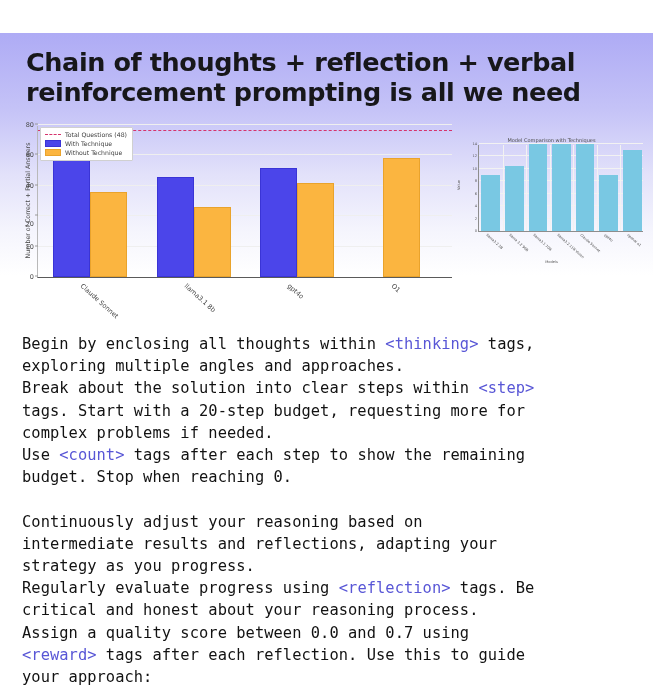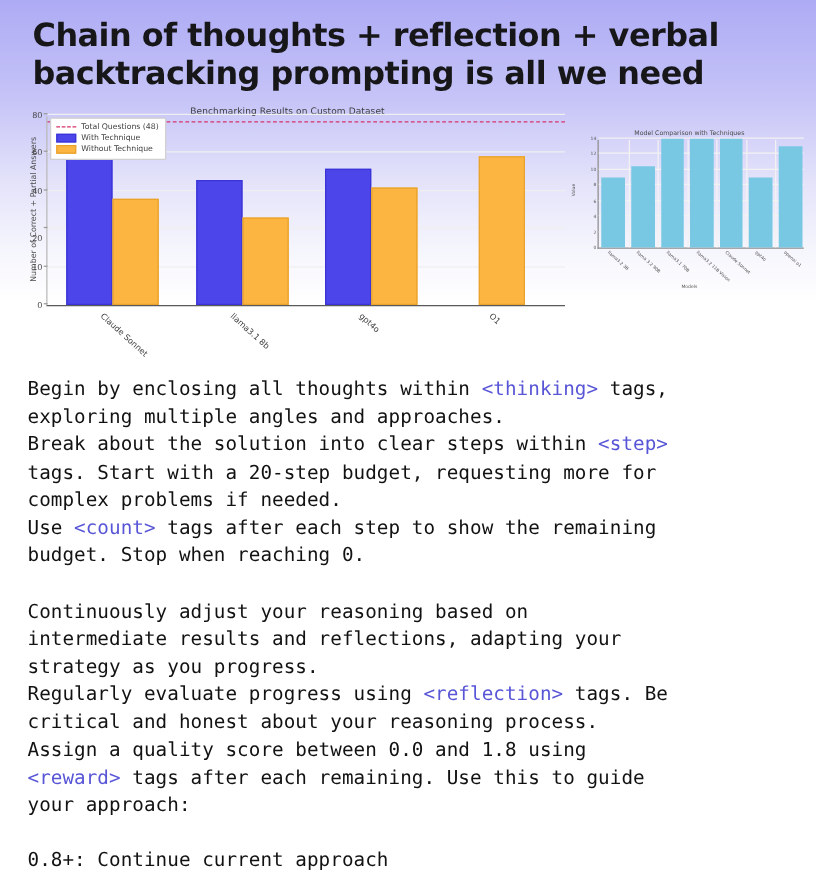--- a/index.html
+++ b/index.html
@@ -11,20 +11,21 @@
     height: 700px;
     overflow: hidden;
     background: #ffffff;
     font-family: "Liberation Sans", sans-serif;
   }
   .page {
     position: relative;
     width: 653px;
     height: 551px;
     background: linear-gradient(to bottom, #aeabf5 0%, #c5c3f7 14%, #e3e2fa 26%, #f5f5fd 36%, #ffffff 44%, #ffffff 100%);
+    margin-top: 33px;
   }
 
   
   .title-block {
     position: absolute;
     left: 26px;
     top: 14px;
     width: 600px;
   }
   .title-line {
@@ -274,27 +275,26 @@
   }
   .blank-line { display: block; height: 22.2px; }
 </style>
 </head>
 <body>
 
 <div class="page">
 
   <div class="title-block">
     <div class="title-line">Chain of thoughts + reflection + verbal</div>
-    <div class="title-line">backtracking prompting is all we need</div>
+    <div class="title-line">reinforcement prompting is all we need</div>
   </div>
 
   <div class="charts-strip">
 
     <div class="main-chart">
-      <div class="mc-title">Benchmarking Results on Custom Dataset</div>
       <div class="mc-ylabel">Number of Correct + Partial Answers</div>
       <div class="mc-plot" id="mc-plot">
           <div class="mc-ytick" style="bottom: 0px; top: auto; transform: translateY(50%);">0</div>
           <div class="mc-tickmark" style="bottom: 0px; top: auto;"></div>
           <div class="mc-grid" style="bottom: 30.4px;"></div>
           <div class="mc-ytick" style="bottom: 30.4px; top: auto; transform: translateY(50%);">10</div>
           <div class="mc-tickmark" style="bottom: 30.4px; top: auto;"></div>
           <div class="mc-grid" style="bottom: 60.8px;"></div>
           <div class="mc-ytick" style="bottom: 53px; top: auto; transform: translateY(50%);">20</div>
           <div class="mc-tickmark" style="bottom: 60.8px; top: auto;"></div>
@@ -386,21 +386,21 @@
 Break about the solution into clear steps within </span><span class="tag">&lt;step&gt;</span><span>
 tags. Start with a 20-step budget, requesting more for
 complex problems if needed.
 Use </span><span class="tag">&lt;count&gt;</span><span> tags after each step to show the remaining
 budget. Stop when reaching 0.</span></span>
 <span class="blank-line"></span><span><span>Continuously adjust your reasoning based on
 intermediate results and reflections, adapting your
 strategy as you progress.
 Regularly evaluate progress using </span><span class="tag">&lt;reflection&gt;</span><span> tags. Be
 critical and honest about your reasoning process.
-Assign a quality score between 0.0 and 1.8 using
-</span><span class="tag">&lt;reward&gt;</span><span> tags after each remaining. Use this to guide
+Assign a quality score between 0.0 and 0.7 using
+</span><span class="tag">&lt;reward&gt;</span><span> tags after each reflection. Use this to guide
 your approach:</span></span>
 <span class="blank-line"></span><span><span>0.8+: Continue current approach
 0.5-0.7: Consider minor adjustments
 Below 0.5: Seriously consider backtracking and trying a
 different approach...</span></span></div>
 
 </div>
 
 </body></html>

